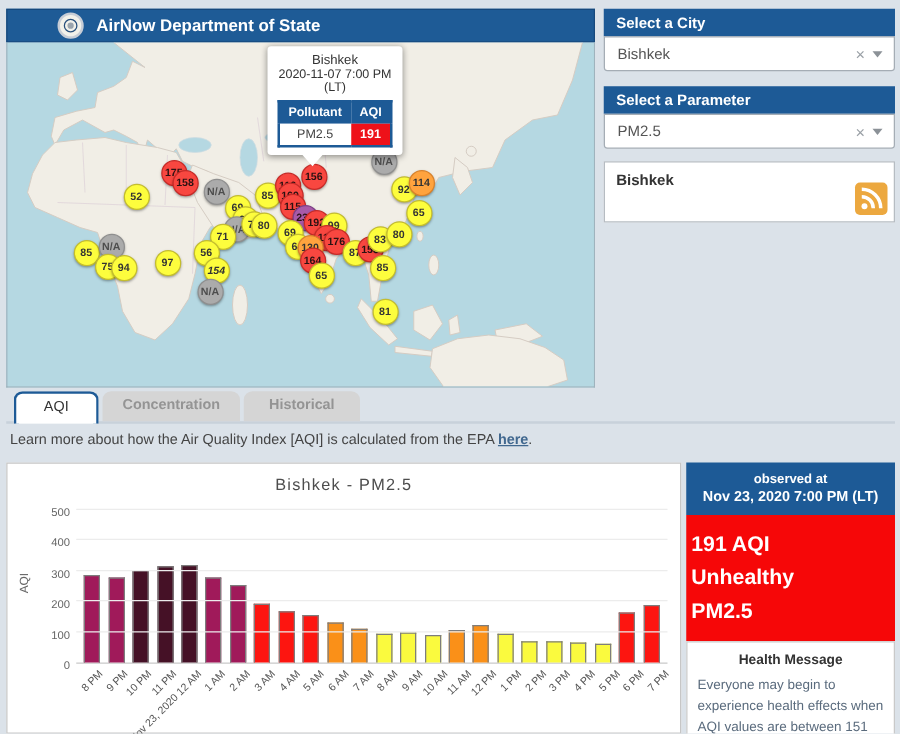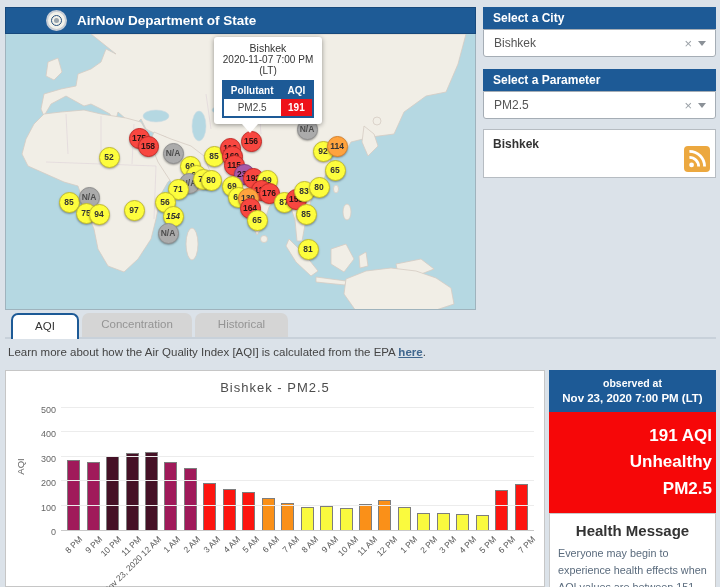--- a/index.html
+++ b/index.html
@@ -59,21 +59,21 @@
     font-size:10.5px; color:#939ca4; line-height:1.6; }
   .side-note a, .learn a { color:#41688f; font-weight:bold; text-decoration:underline; }
 
   
   .tabs { position:absolute; left:5px; top:313px; width:711px; height:26px;
     border-bottom:2px solid #c8d1da; }
   .tab { position:absolute; top:0; height:24px; border-radius:7px 7px 0 0;
     font-size:11.5px; text-align:center; line-height:23px; cursor:pointer; }
   .tab.active { background:#fff; border:2px solid #1d5a96; border-bottom:none;
     color:#333; height:26px; z-index:2; }
-  .tab.inactive { background:#d5d5d5; color:#949494; }
+  .tab.inactive { background:#d5d5d5; color:#949494;font-weight:bold; }
   .learn { position:absolute; left:8px; top:346px; font-size:11.5px; color:#444; }
 
   
   .chart-panel { position:absolute; left:5px; top:370px; width:540px; height:217px;
     background:#ffffff; border:1px solid #c6c6c6; }
   .chart-title { position:absolute; top:9px; width:100%; text-align:center;
     font-size:13px; color:#4d4d4d; letter-spacing:1px; }
   .plot { position:absolute; left:55px; top:38px; width:473px; height:122px;
     border-bottom:1px solid #c9c9c9; }
   .gridline { position:absolute; left:0; right:0; height:1px; background:#ececec; }
@@ -86,24 +86,24 @@
   .xlabs { position:absolute; left:55px; top:163px; width:473px; height:52px; }
   .xlab { position:absolute; top:0; white-space:nowrap; font-size:8.5px; color:#555;
     transform-origin:100% 0; transform:translateX(-100%) rotate(-45deg); }
 
   
   .cc { position:absolute; left:549px; top:370px; width:167px; }
   .cc-header { background:#1d5a96; color:#fff; text-align:center; padding:7px 4px 8px 4px; }
   .cc-header .l1 { font-size:13px; font-weight:bold; margin-bottom:3px; }
   .cc-header .l2 { font-size:10.5px; font-weight:bold; margin-bottom:3px; }
   .cc-header .l3 { font-size:11.5px; font-weight:bold; }
-  .cc-aqi { background:#f60708; color:#fff; text-align:right; padding:11px 4px; }
+  .cc-aqi { background:#f60708; color:#fff; text-align:left; padding:11px 4px; }
   .cc-aqi div { font-size:17px; font-weight:bold; line-height:1.55; }
   .cc-health { background:#fff; border:1px solid #c9c9c9; }
-  .cc-health .hm-title { font-size:15px; font-weight:bold; color:#333;
+  .cc-health .hm-title { font-size:11px; font-weight:bold; color:#333;
     text-align:center; margin:8px 0 6px 0; }
   .cc-health .hm-text { font-size:10.8px; color:#5a6b7d; line-height:1.55; padding:0 8px 9px 8px; }
 </style>
 </head>
 <body>
 
 <div id="app">
 
   <div class="app-header">
     <div class="seal"></div>

